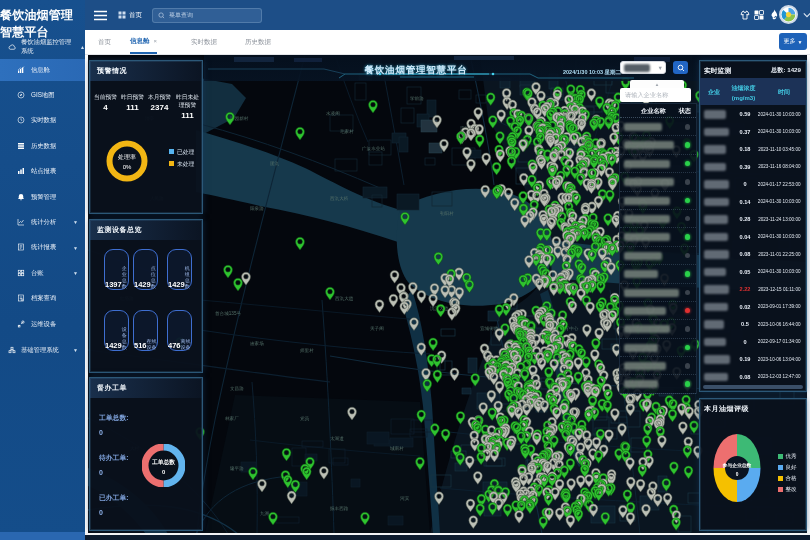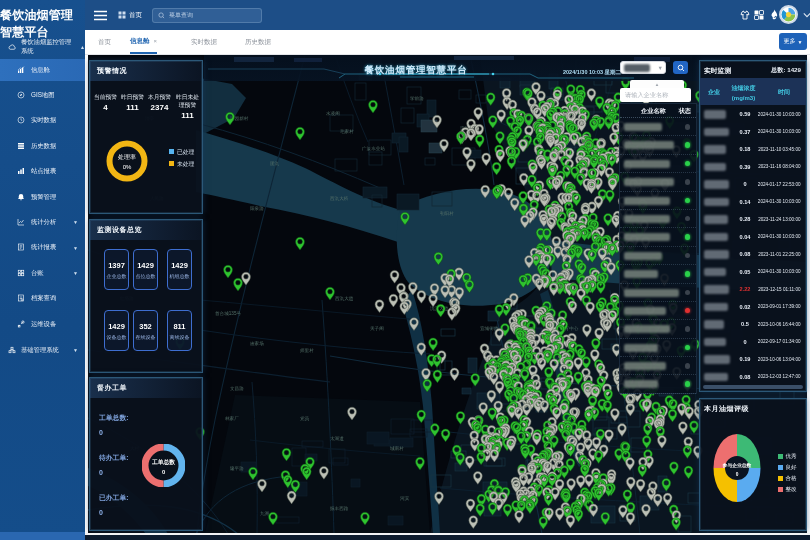--- a/index.html
+++ b/index.html
@@ -14,21 +14,21 @@
 #nav{position:absolute;left:85px;top:0;width:725px;height:30px;background:#1d4e87;z-index:25}
 #tabbar{position:absolute;left:85px;top:30px;width:725px;height:25px;background:#fff;border-bottom:1px solid #e4e6ea;z-index:25}
 .tab{position:absolute;top:0;height:24px;display:flex;align-items:center;font-size:6.5px;color:#8a9099}
 .tab.act{color:#1f64b0;font-weight:bold;border-bottom:2px solid #1f64b0}
 #content{position:absolute;left:85px;top:55px;width:725px;height:485px;background:#fff;z-index:5}
 #dash{position:absolute;left:88px;top:55px;width:719px;height:479px;background:#0a141f;overflow:hidden;z-index:6}
 .panel{position:absolute;background:rgba(10,17,28,0.95);border:1px solid #2c5878;box-shadow:inset 0 0 0 1px rgba(70,130,175,0.22),0 0 6px rgba(20,60,100,0.5);z-index:12}
 .ptitle{color:#f0f5fa;font-size:7px;font-weight:bold;padding:5px 7px;letter-spacing:0.5px}
 .stat-lb{color:#e6edf5;font-size:5.8px;text-align:center;line-height:1.35}
 .stat-v{color:#fff;font-size:8px;font-weight:bold;text-align:center}
-.boxstat{position:absolute;width:25px;height:41px;border:1px solid #3e6ed0;border-radius:4px;background:rgba(20,40,80,0.3);display:flex;flex-direction:column;align-items:center;justify-content:center}
+.boxstat{position:absolute;width:25px;height:41px;border:1px solid #3e6ed0;border-radius:9px;background:rgba(20,40,80,0.3);display:flex;align-items:flex-end;justify-content:center}
 .boxstat .v{color:#fff;font-size:7.5px;font-weight:bold}
 .boxstat .l{color:#9db8e8;font-size:5px;margin-top:3px}
 .wlabel{color:#7fa3dc;font-size:6.8px;font-weight:bold}
 .wval{color:#8fb3ec;font-size:7px;font-weight:bold}
 .blur1{filter:blur(1.2px);border-radius:2px}
 </style></head><body>
 <div id="sidebar">
     <div id="logo">餐饮油烟管理智慧平台</div>
     <div class="sgroup" style="top:38px"><span class="gi"><svg width="8" height="8" viewBox="0 0 16 16" fill="none" stroke="#fff" stroke-width="1.4">
           <path d="M4.5 12.5 A3.2 3.2 0 0 1 4.9 6.2 A4 4 0 0 1 12.6 7.4 A2.6 2.6 0 0 1 12 12.5 Z"></path>
@@ -1497,25 +1497,25 @@
     </div>
     <div class="boxstat" style="left:77px;top:29px">
       <div class="v">1429</div>
       <div class="l">机组总数</div>
     </div>
     <div class="boxstat" style="left:14px;top:90px">
       <div class="v">1429</div>
       <div class="l">设备总数</div>
     </div>
     <div class="boxstat" style="left:43px;top:90px">
-      <div class="v">352</div>
+      <div class="v">516</div>
       <div class="l">在线设备</div>
     </div>
     <div class="boxstat" style="left:77px;top:90px">
-      <div class="v">811</div>
+      <div class="v">476</div>
       <div class="l">离线设备</div>
     </div>
   </div>
 <div class="panel" style="left:89px;top:377px;width:114px;height:154px">
     <div class="ptitle" style="background:linear-gradient(90deg,rgba(45,85,135,0.45),rgba(25,50,90,0.12));">督办工单</div>
     <div class="wlabel abs" style="left:9px;top:35px">工单总数:</div>
     <div class="wval abs" style="left:9px;top:51px">0</div>
     <div class="wlabel abs" style="left:9px;top:75px">待办工单:</div>
     <div class="wval abs" style="left:9px;top:91px">0</div>
     <div class="wlabel abs" style="left:9px;top:115px">已办工单:</div>

